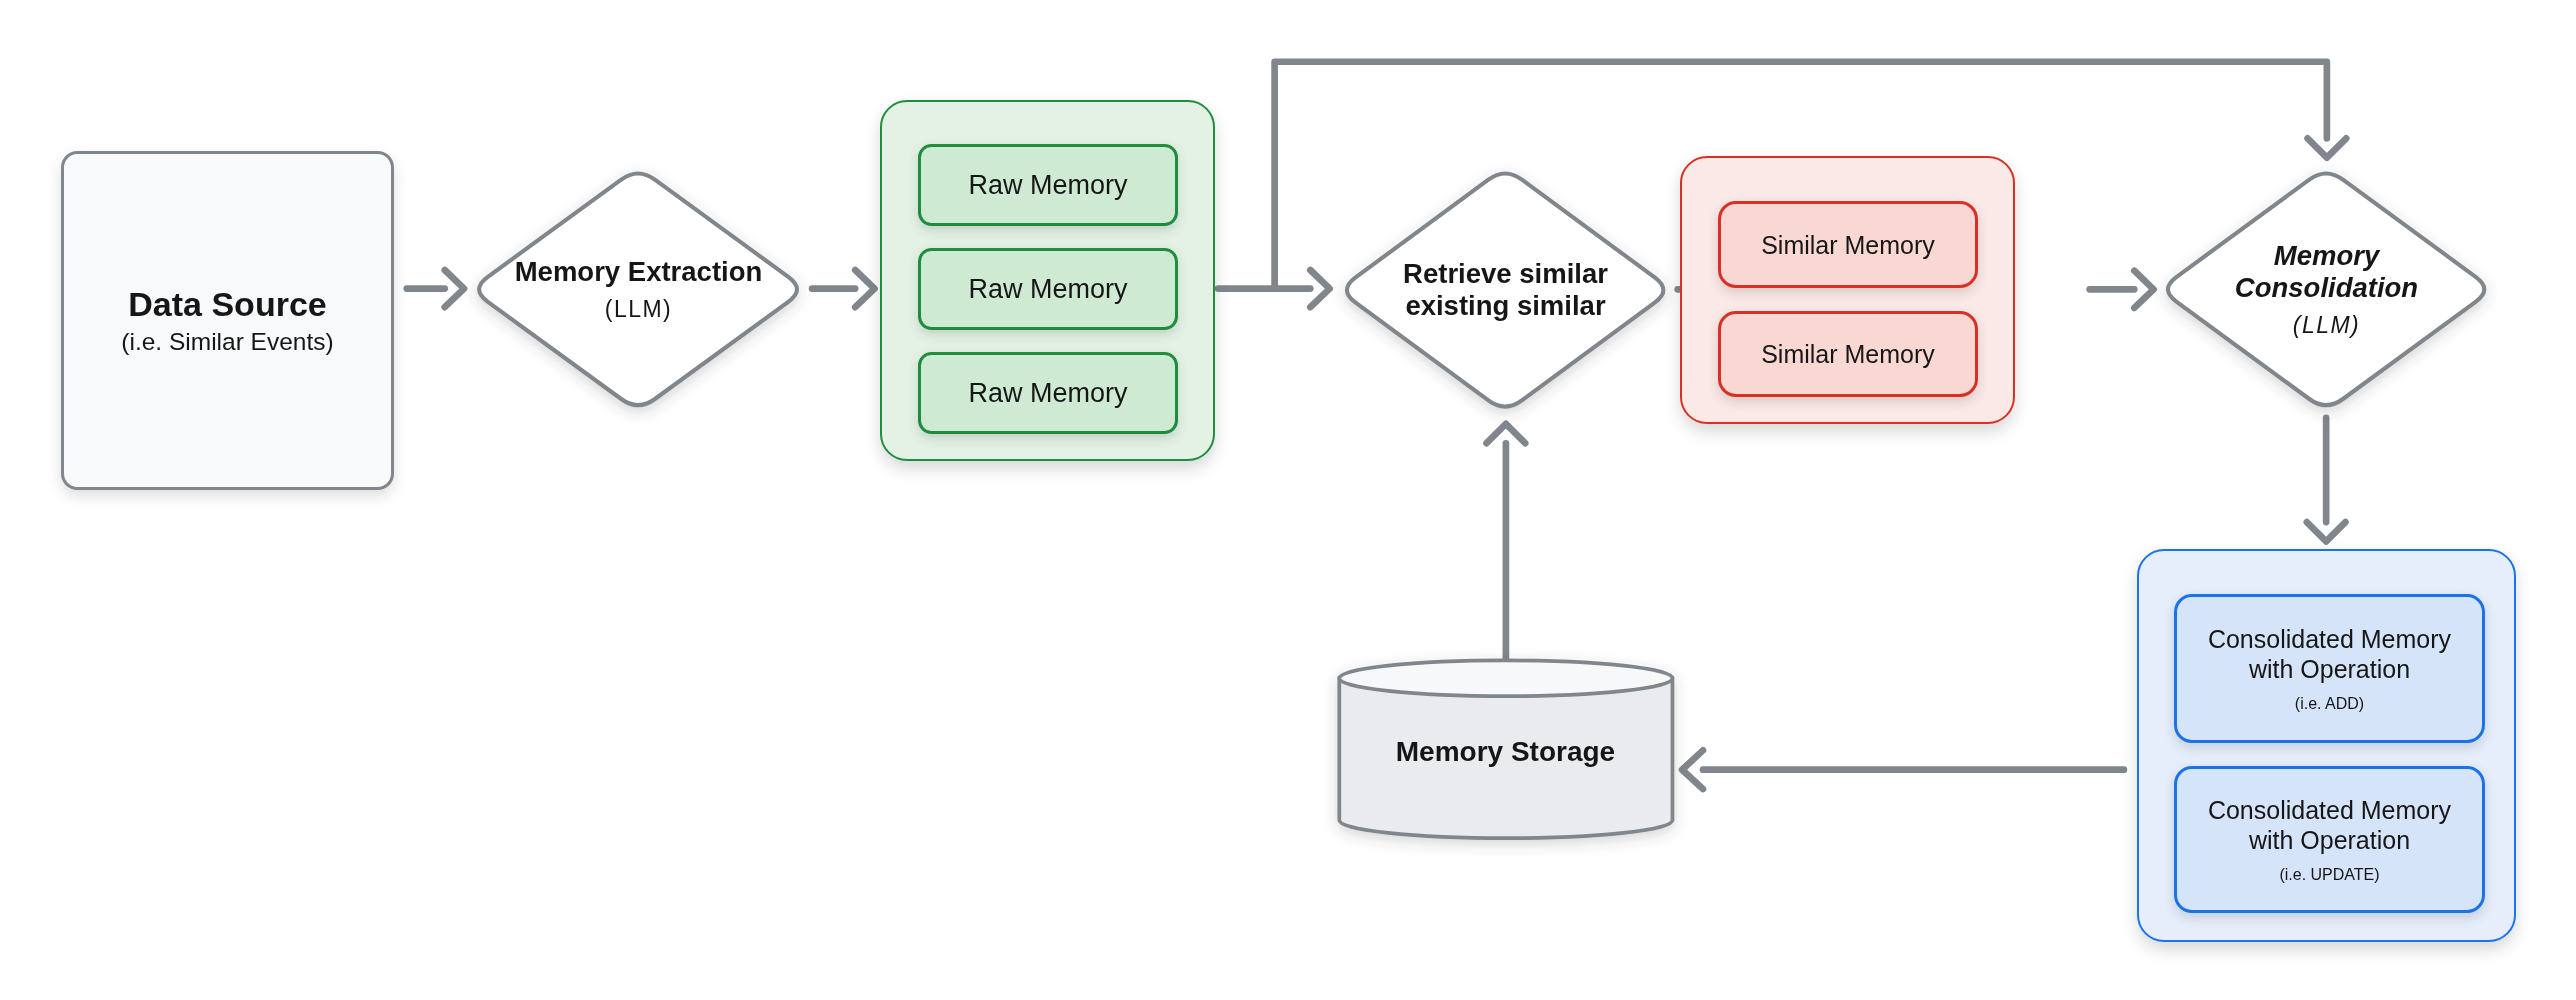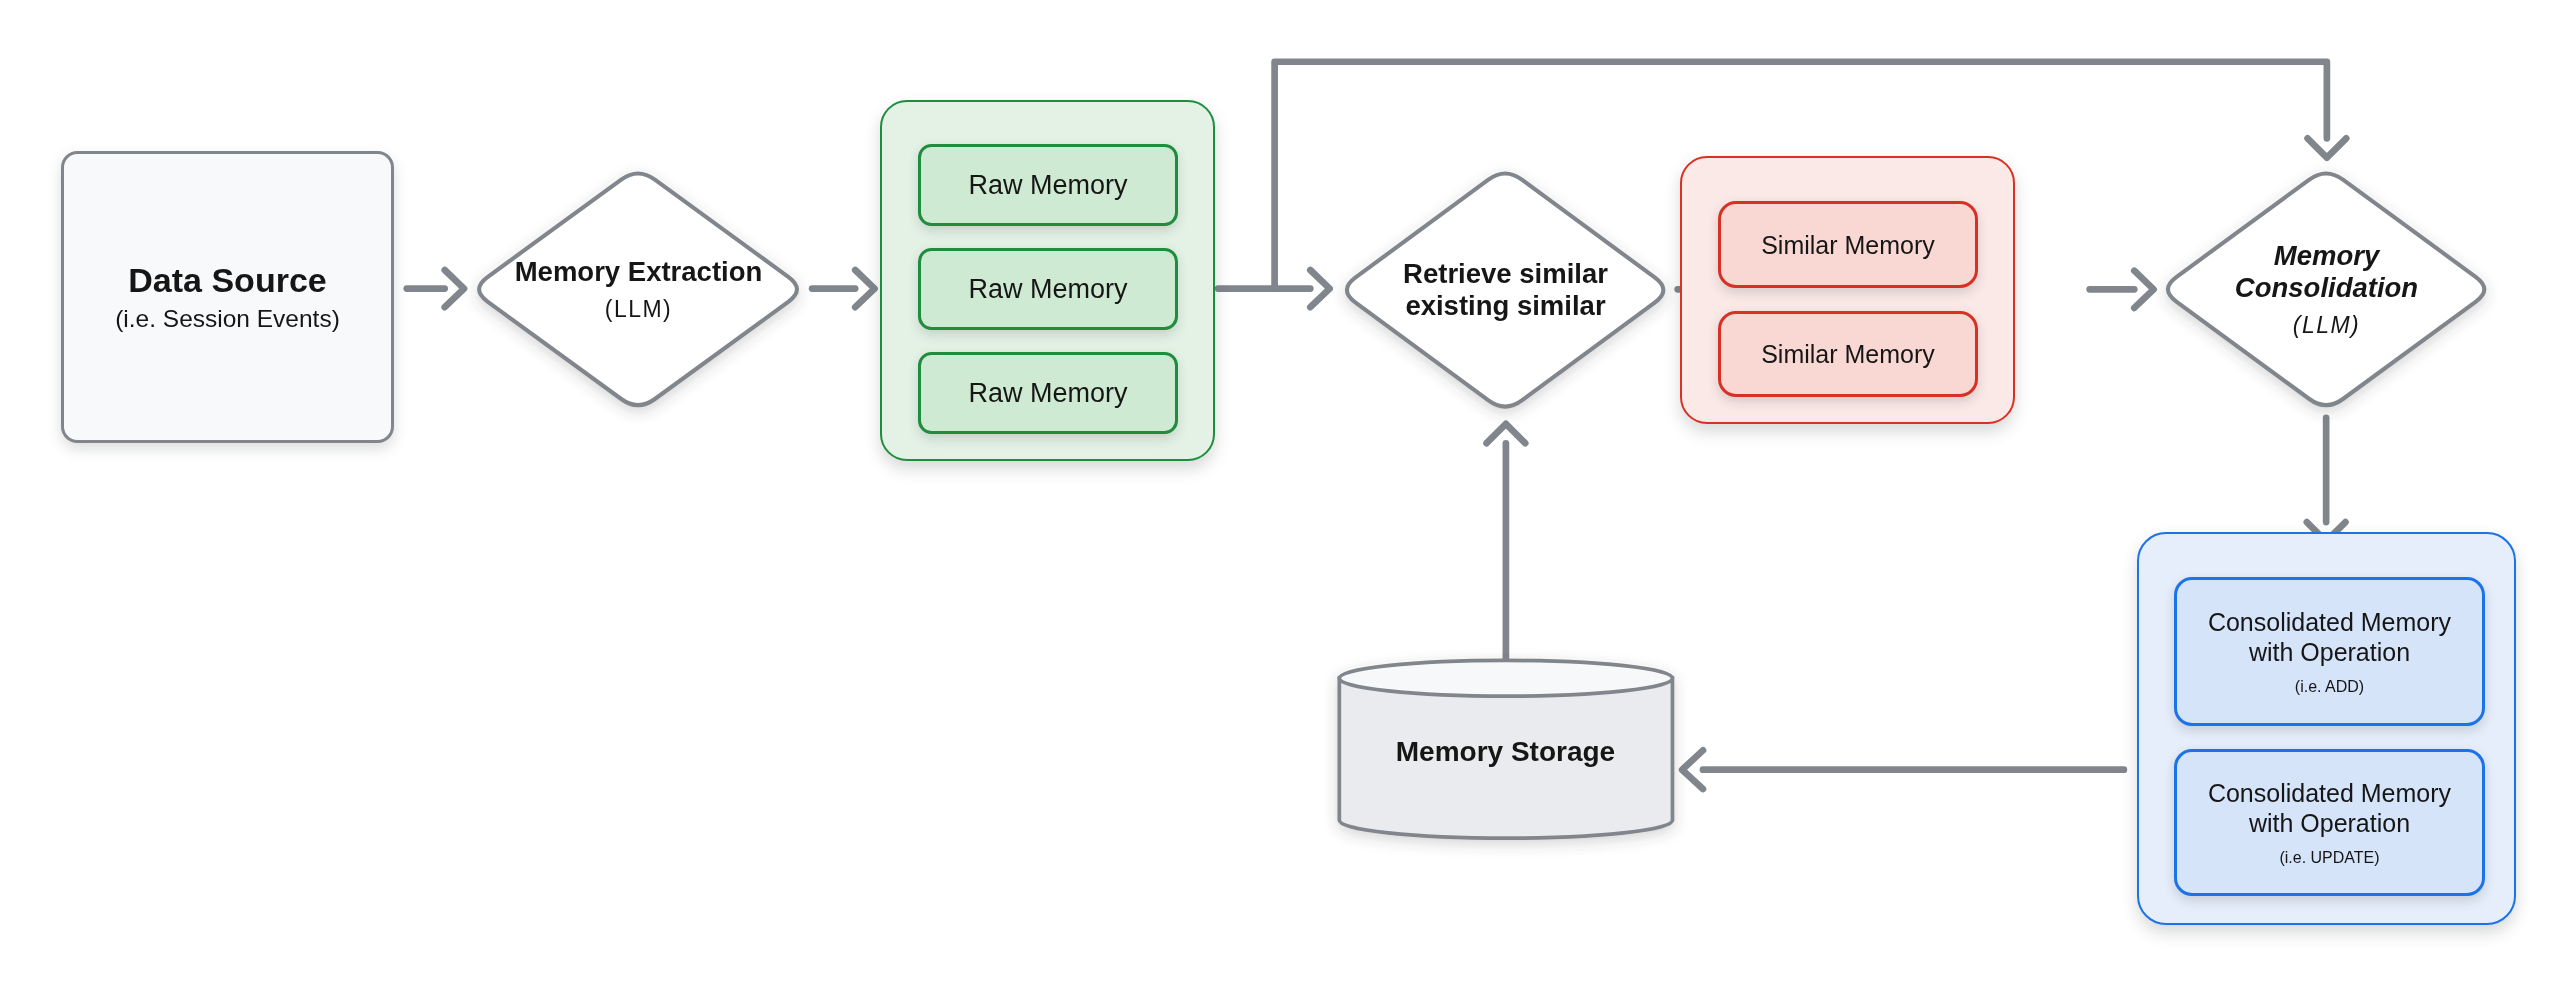--- a/index.html
+++ b/index.html
@@ -89,23 +89,23 @@
       <path d="M 2046.5 241.6 L 2225.5 373.4 Q 2248 390 2225.5 406.6 L 2046.5 538.4 Q 2024 555 2001.5 538.4 L 1822.5 406.6 Q 1800 390 1822.5 373.4 L 2001.5 241.6 Q 2024 225 2046.5 241.6 Z"></path>
       <path d="M 3150.6 241.5 L 3329.4 372.5 Q 3352 389 3329.4 405.5 L 3150.6 536.5 Q 3128 553 3105.4 536.5 L 2926.6 405.5 Q 2904 389 2926.6 372.5 L 3105.4 241.5 Q 3128 225 3150.6 241.5 Z"></path>
     </g>
 
     <g filter="url(#soft)">
       <path d="M 1801 912 L 1801 1103 A 224 24 0 0 0 2249 1103 L 2249 912 Z" fill="#e9ebee" stroke="#80868b" stroke-width="5"></path>
       <ellipse cx="2025" cy="912" rx="224" ry="24" fill="#f7f8f9" stroke="#80868b" stroke-width="5"></ellipse>
     </g>
   </svg>
 
-  <div class="node plain-box" style="left:61px;top:151px;width:333px;height:292px;">
+  <div class="node plain-box" style="left:61px;top:151px;width:333px;height:339px;">
     <div class="title">Data Source</div>
-    <div class="subtitle">(i.e. Session Events)</div>
+    <div class="subtitle">(i.e. Similar Events)</div>
   </div>
 
   <div class="node diamond-label" style="left:512px;top:178px;width:253px;height:223px;">
     <div class="title">Memory Extraction</div>
     <div class="subtitle">(LLM)</div>
   </div>
 
   <div class="node group green" style="left:880px;top:100px;width:335px;height:361px;">
     <div class="chip green" style="left:36px;top:35px;width:260px;height:82px;">
       <div class="label">Raw Memory</div>
@@ -129,21 +129,21 @@
     <div class="chip red" style="left:36px;top:146px;width:260px;height:86px;">
       <div class="label small">Similar Memory</div>
     </div>
   </div>
 
   <div class="node diamond-label" style="left:2200px;top:178px;width:253px;height:223px;font-style:italic;">
     <div class="title">Memory Consolidation</div>
     <div class="subtitle">(LLM)</div>
   </div>
 
-  <div class="node group blue" style="left:2137px;top:532px;width:379px;height:393px;border-radius:29px;">
+  <div class="node group blue" style="left:2137px;top:549px;width:379px;height:393px;">
     <div class="chip blue" style="left:35px;top:36px;width:311px;height:149px;padding:0 10.4px;">
       <div class="label small">Consolidated Memory with Operation</div>
       <div class="sub">(i.e. ADD)</div>
     </div>
     <div class="chip blue" style="left:35px;top:208px;width:311px;height:147px;padding:0 10.4px;">
       <div class="label small">Consolidated Memory with Operation</div>
       <div class="sub">(i.e. UPDATE)</div>
     </div>
   </div>
 

